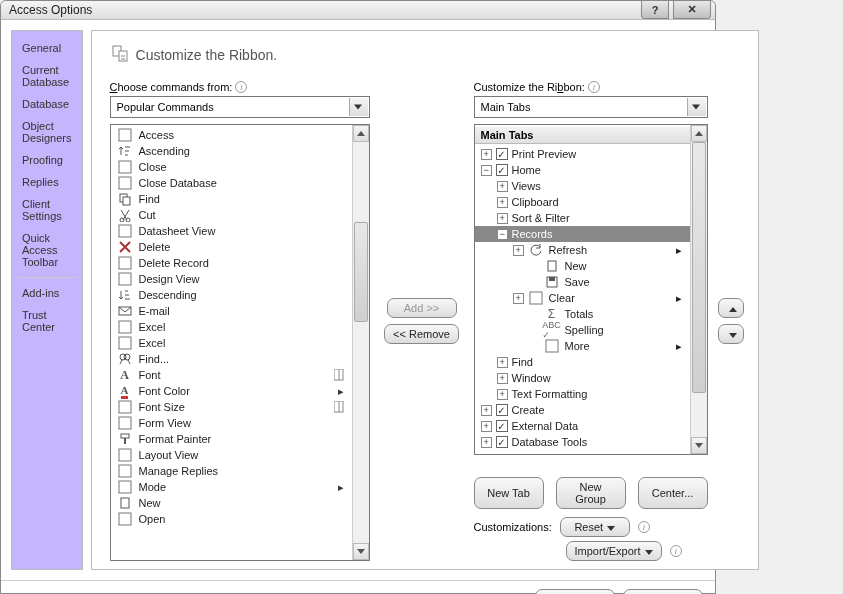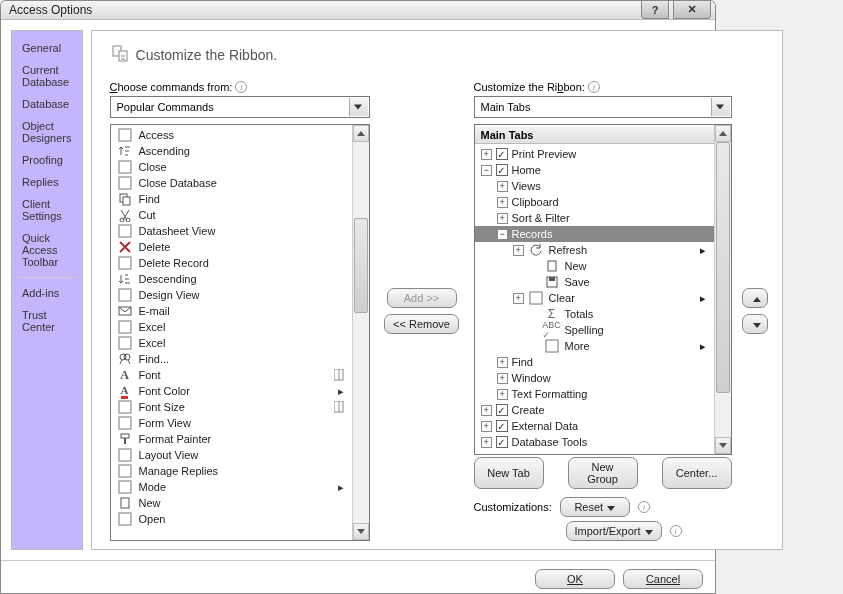--- a/index.html
+++ b/index.html
@@ -59,21 +59,21 @@
   .chk { width:12px; height:12px; border:1px solid #666; background:#fff; display:flex; align-items:center; justify-content:center; font-size:10px; color:#333; margin-right:2px; }
   .ticon { width:16px; height:14px; display:inline-flex; align-items:center; justify-content:center; color:#666; margin-right:3px; }
 
   .btn { border:1px solid #888; background:linear-gradient(#f8f8f8,#ddd); padding:3px 8px; border-radius:7px; min-width:70px; text-align:center; cursor:pointer; color:#222; }
   .btn:disabled, .btn.disabled { color:#999; }
   .btn.small { min-width:26px; padding:3px 4px; }
   .btn .carrow { display:inline-block; width:0;height:0; margin-left:4px; vertical-align:middle; }
   .carrow.up { border-left:4px solid transparent; border-right:4px solid transparent; border-bottom:5px solid #333; }
   .carrow.down { border-left:4px solid transparent; border-right:4px solid transparent; border-top:5px solid #333; }
 
-  .below-btns { display:flex; gap:24px; margin-top:2px; }
+  .below-btns { display:flex; gap:12px; margin-top:22px; }
   .cust-row { display:flex; align-items:center; gap:8px; margin-top:8px; }
 
   .footer { display:flex; justify-content:flex-end; gap:8px; padding:8px 12px; border-top:1px solid #ccc; }
   .footer .btn { min-width:80px;text-decoration:underline; }
 
   svg { display:block; }
 </style>
 </head>
 <body>
 
@@ -196,33 +196,33 @@
                 <div class="cmd-item">
                   <span class="ci">
                     <svg width="14" height="14" viewBox="0 0 14 14">
                       <rect x="1" y="1" width="12" height="12" fill="none" stroke="#777"></rect>
                     </svg>
                   </span>
                   <span>Delete Record</span>
                 </div>
                 <div class="cmd-item">
                   <span class="ci">
+                    <svg width="14" height="14" viewBox="0 0 14 14">
+                      <rect x="1" y="1" width="12" height="12" fill="none" stroke="#777"></rect>
+                    </svg>
+                  </span>
+                  <span>Design View</span>
+                </div>
+                <div class="cmd-item">
+                  <span class="ci">
                     <svg width="14" height="14">
                       <path d="M3 3 L3 11 M1 9 L3 11 L5 9 M7 3 L10 3 M7 7 L11 7 M7 11 L12 11" stroke="#555" fill="none"></path>
                     </svg>
                   </span>
                   <span>Descending</span>
-                </div>
-                <div class="cmd-item">
-                  <span class="ci">
-                    <svg width="14" height="14" viewBox="0 0 14 14">
-                      <rect x="1" y="1" width="12" height="12" fill="none" stroke="#777"></rect>
-                    </svg>
-                  </span>
-                  <span>Design View</span>
                 </div>
                 <div class="cmd-item">
                   <span class="ci">
                     <svg width="14" height="14">
                       <rect x="1" y="3" width="12" height="8" fill="none" stroke="#555"></rect>
                       <path d="M1 3 L7 8 L13 3" stroke="#555" fill="none"></path>
                     </svg>
                   </span>
                   <span>E-mail</span>
                 </div>

